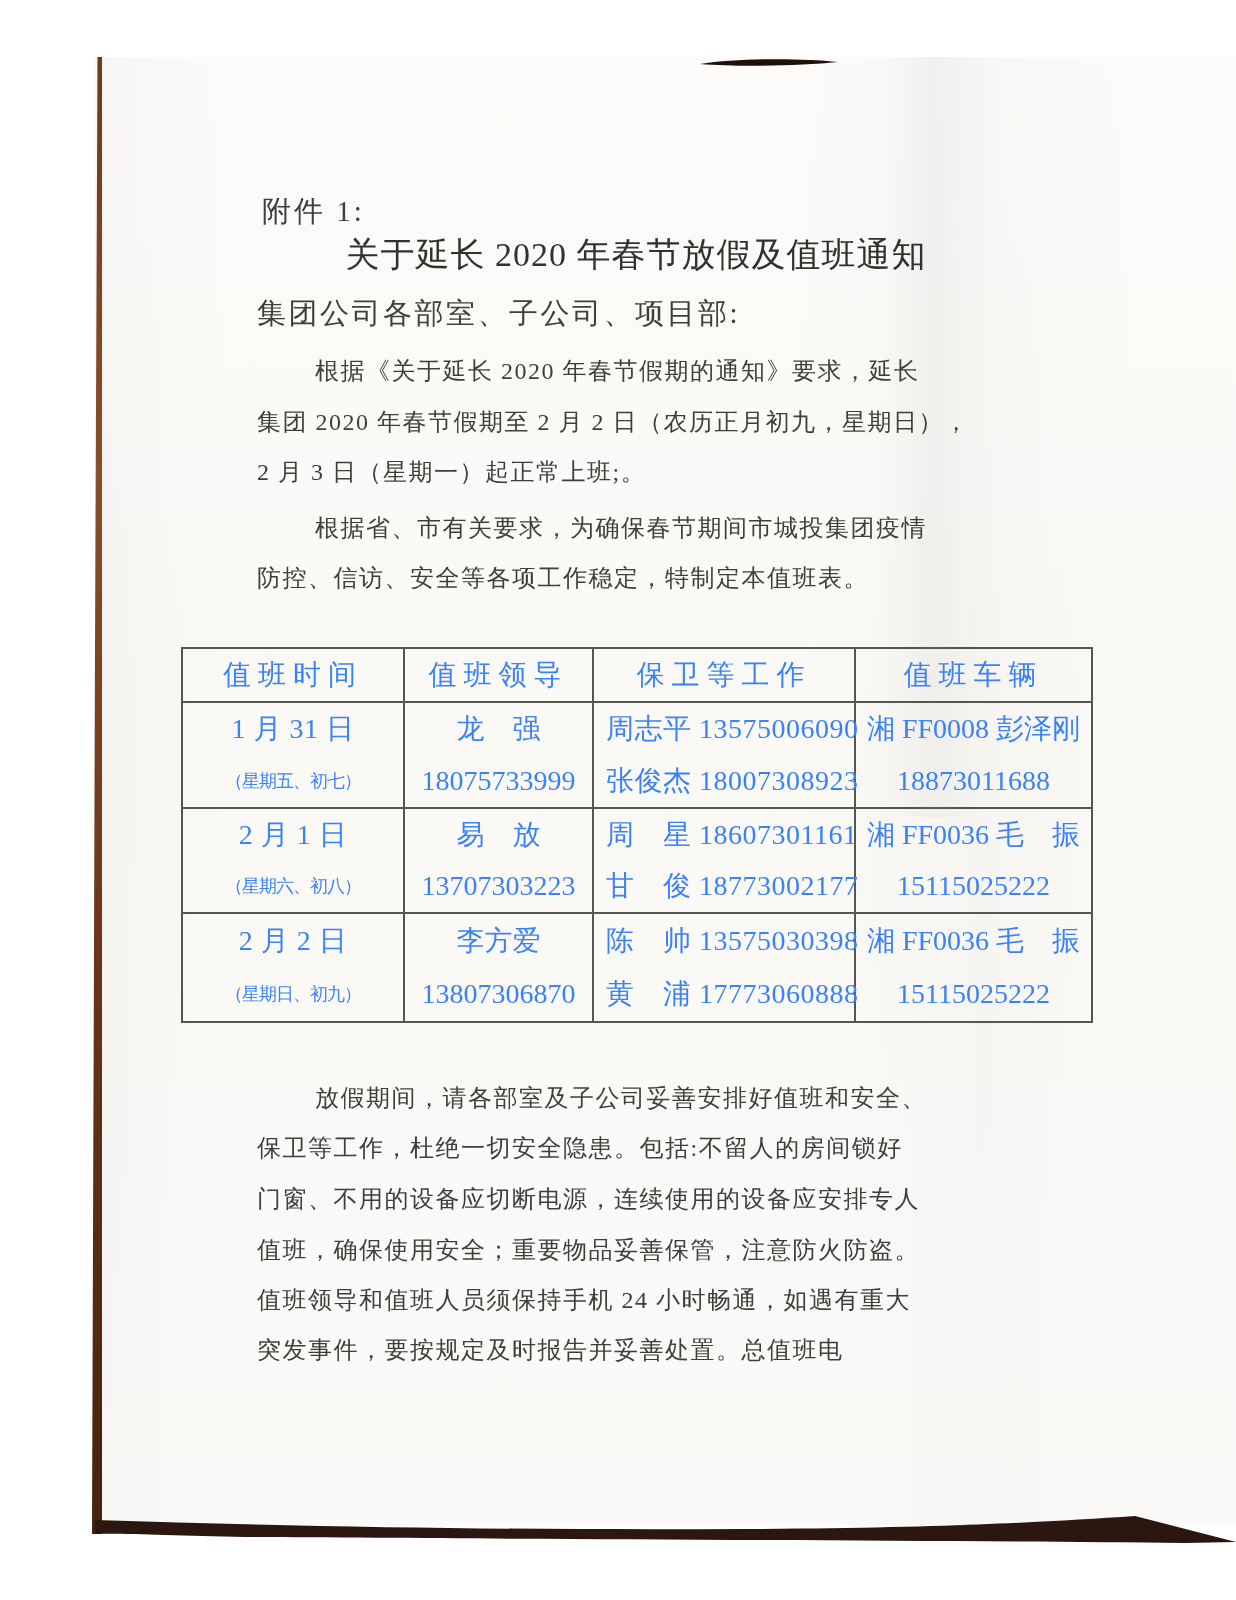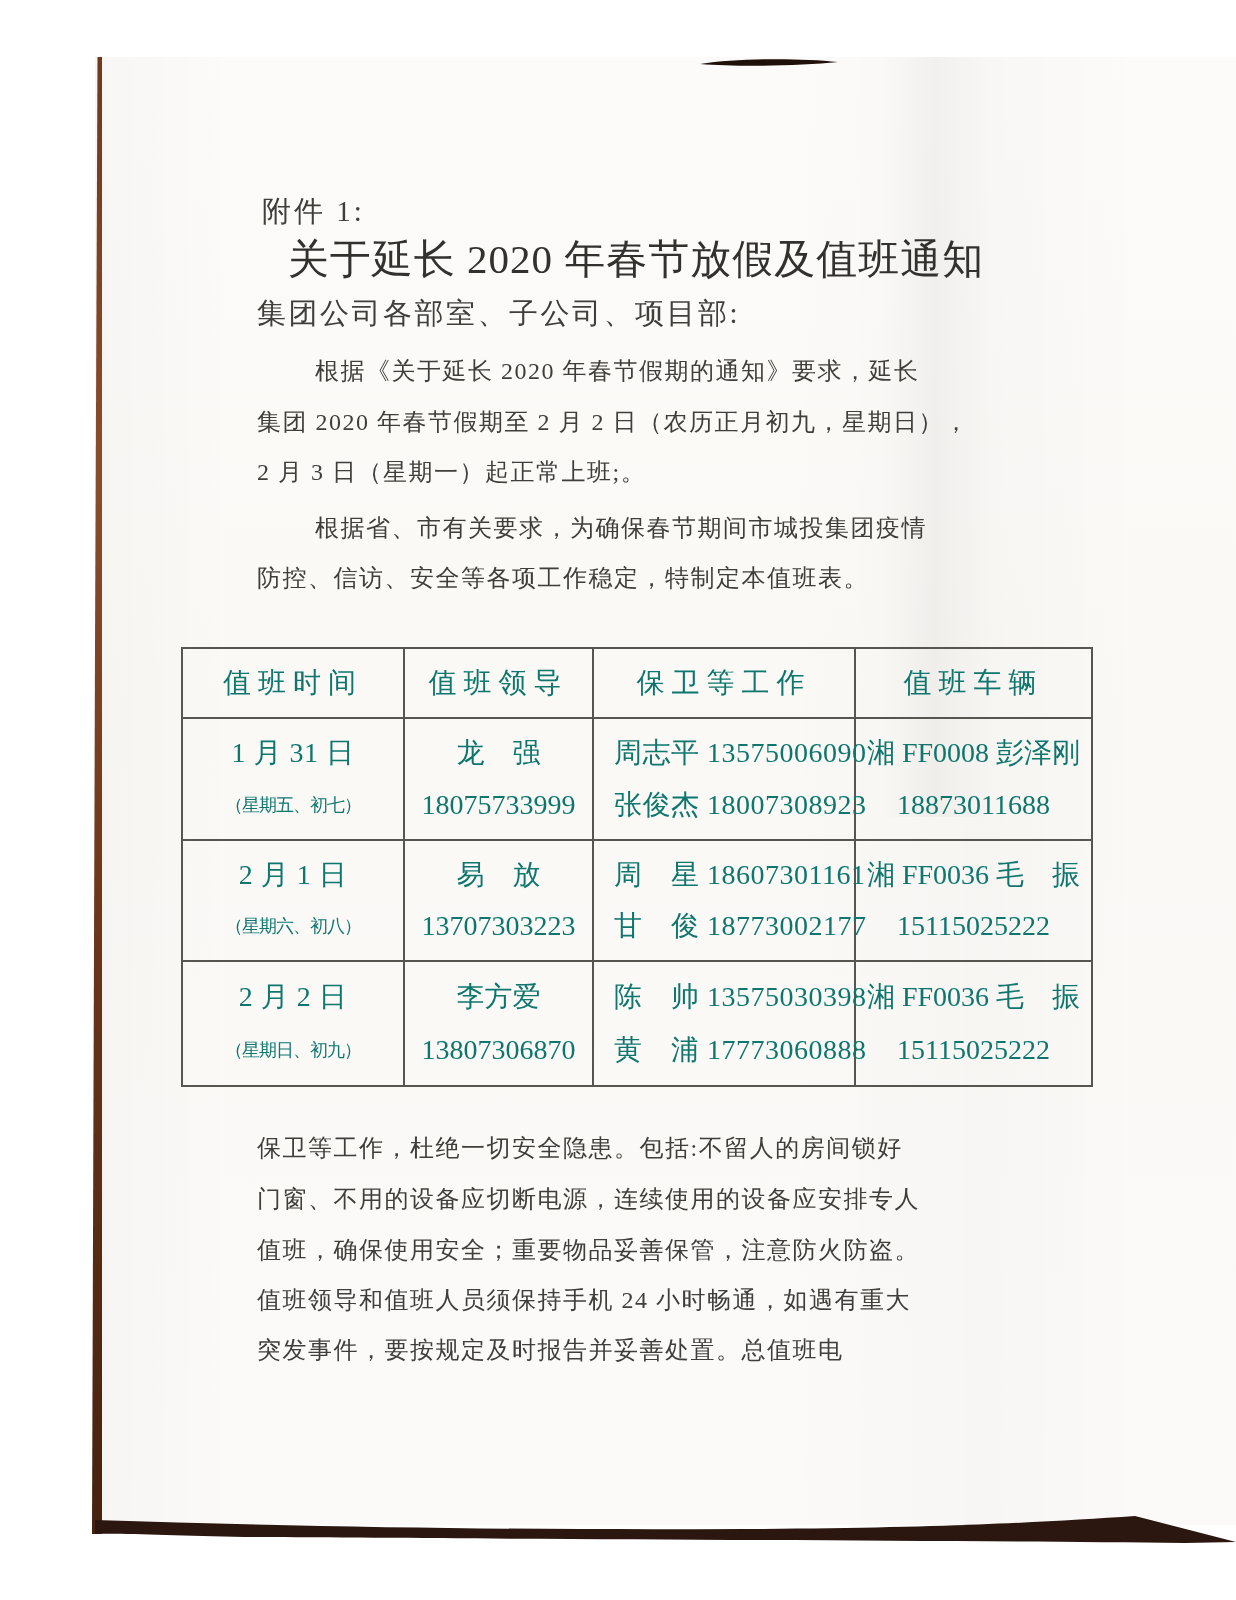--- a/index.html
+++ b/index.html
@@ -22,29 +22,29 @@
   
   .wood-left {
     position:absolute; left:92px; top:57px; width:10px; height:1477px;
     background:linear-gradient(180deg,#70381c 0%,#8a4d2b 28%,#6a3519 60%,#45220f 100%);
     clip-path:polygon(55% 0, 100% 0, 100% 100%, 0 100%, 30% 40%);
   }
   .edge-svg { position:absolute; }
   
   .t { position:absolute; color:#3f3e3b; white-space:nowrap; }
   .att   { left:262px; top:192px; font-size:29px; letter-spacing:3px; }
-  .title { left:180px; top:232px; width:912px; text-align:center; font-size:41px; color:#32312e; letter-spacing:1px; }
+  .title { left:180px; top:232px; width:912px; text-align:center; font-size:34px; color:#32312e; letter-spacing:1px; }
   .addr  { left:257px; top:294px; font-size:29px; letter-spacing:2.5px; }
   .bl    { font-size:24px; letter-spacing:1.5px; }
   
   .duty { position:absolute; left:181px; top:647px; }
   table.grid { border-collapse:collapse; table-layout:fixed; width:910px; background:transparent; }
   table.grid td {
-    border:2px solid #57554f; padding:8px; vertical-align:middle;
-    color:#0f766e; font-size:28px;
+    border:2px solid #57554f; padding:0; vertical-align:middle;
+    color:#3b82f6; font-size:28px;
   }
   tr.hdr td { height:52px; text-align:center; letter-spacing:7px; }
   .cell2 { display:flex; flex-direction:column; height:104px; }
   .cl { flex:1; display:flex; align-items:center; justify-content:center; white-space:nowrap; }
   .cl.left { justify-content:flex-start; padding-left:12px; }
   td.c-date .cl { letter-spacing:0.5px; }
   td.c-date .cl.paren { font-size:18px; letter-spacing:-1px; }
   td.c-staff .cl { letter-spacing:0.5px; }
 </style>
 </head>
@@ -169,19 +169,20 @@
               <div class="cell2" style="height:107px;">
           <div class="cl">湘 FF0036 毛　振</div>
           <div class="cl">15115025222</div>
         </div>
             </td>
       </tr>
     </tbody>
       </table>
   </div>
 
+  <div class="t bl" style="left:315px; top:1082px;">放假期间，请各部室及子公司妥善安排好值班和安全、</div>
   <div class="t bl" style="left:257px; top:1132px;">保卫等工作，杜绝一切安全隐患。包括:不留人的房间锁好</div>
   <div class="t bl" style="left:257px; top:1183px;">门窗、不用的设备应切断电源，连续使用的设备应安排专人</div>
   <div class="t bl" style="left:257px; top:1234px;">值班，确保使用安全；重要物品妥善保管，注意防火防盗。</div>
   <div class="t bl" style="left:257px; top:1284px;">值班领导和值班人员须保持手机 24 小时畅通，如遇有重大</div>
   <div class="t bl" style="left:257px; top:1334px;">突发事件，要按规定及时报告并妥善处置。总值班电</div>
 
 </div>
 
 </body></html>

